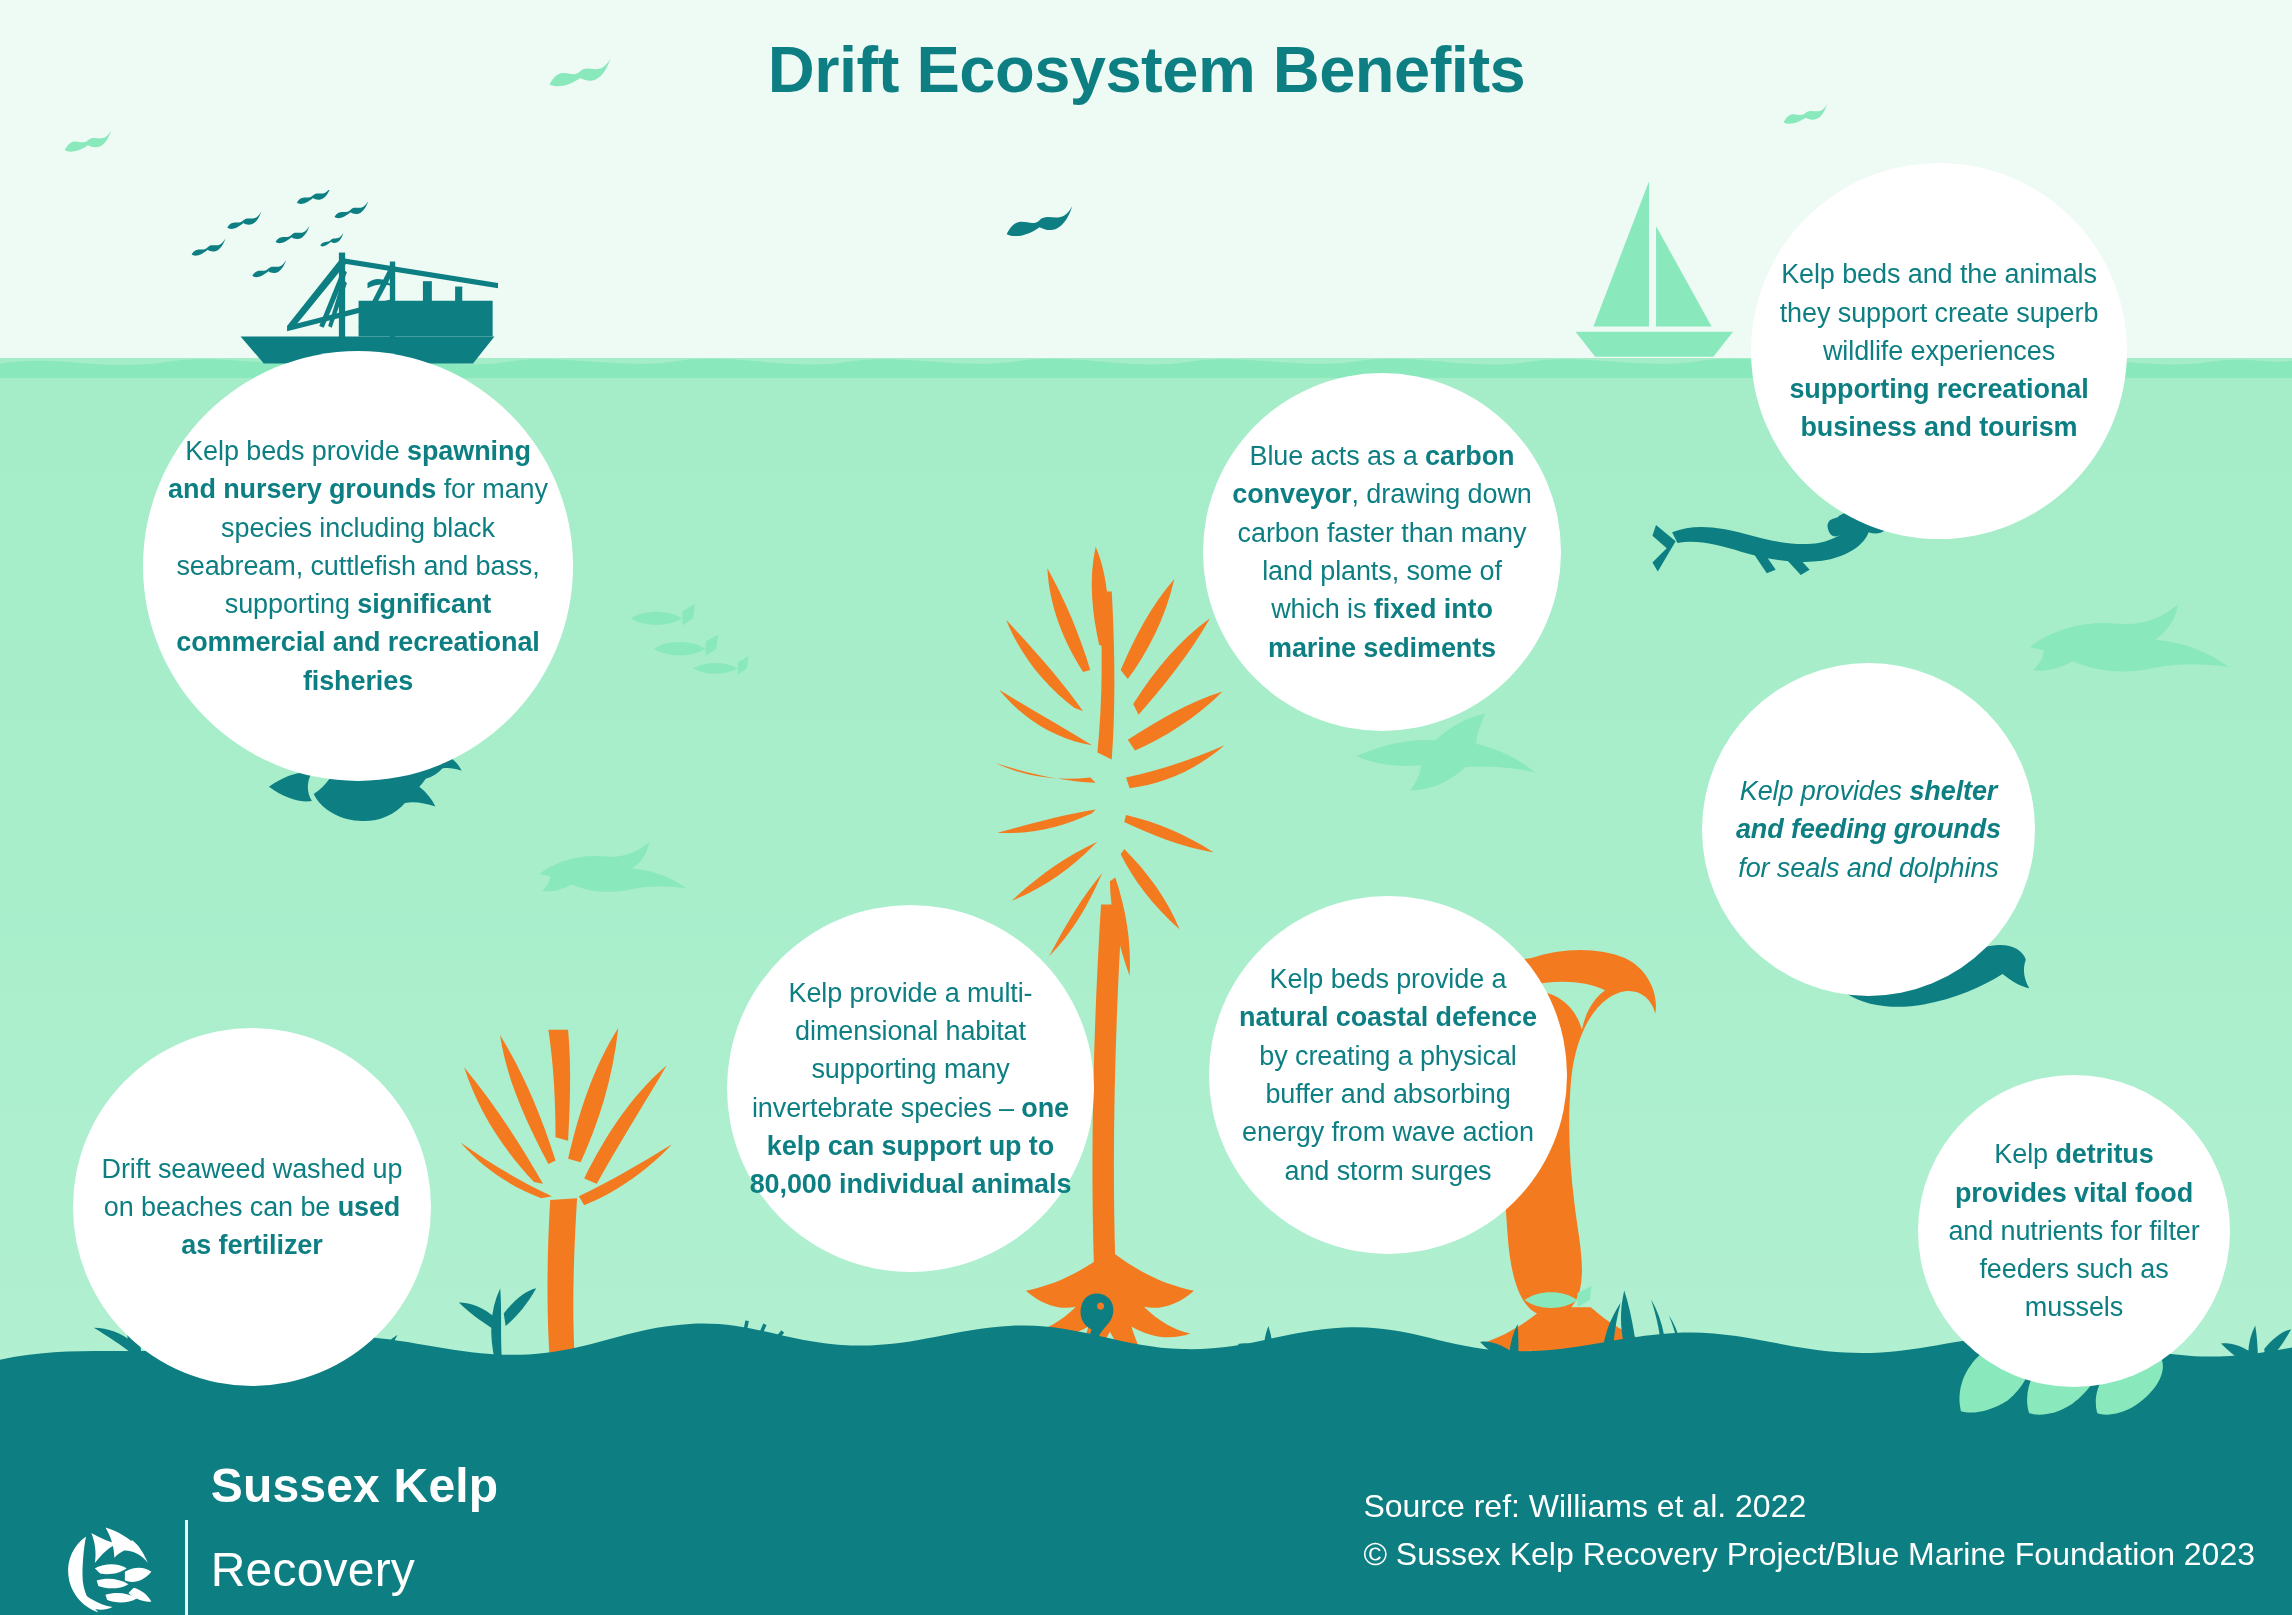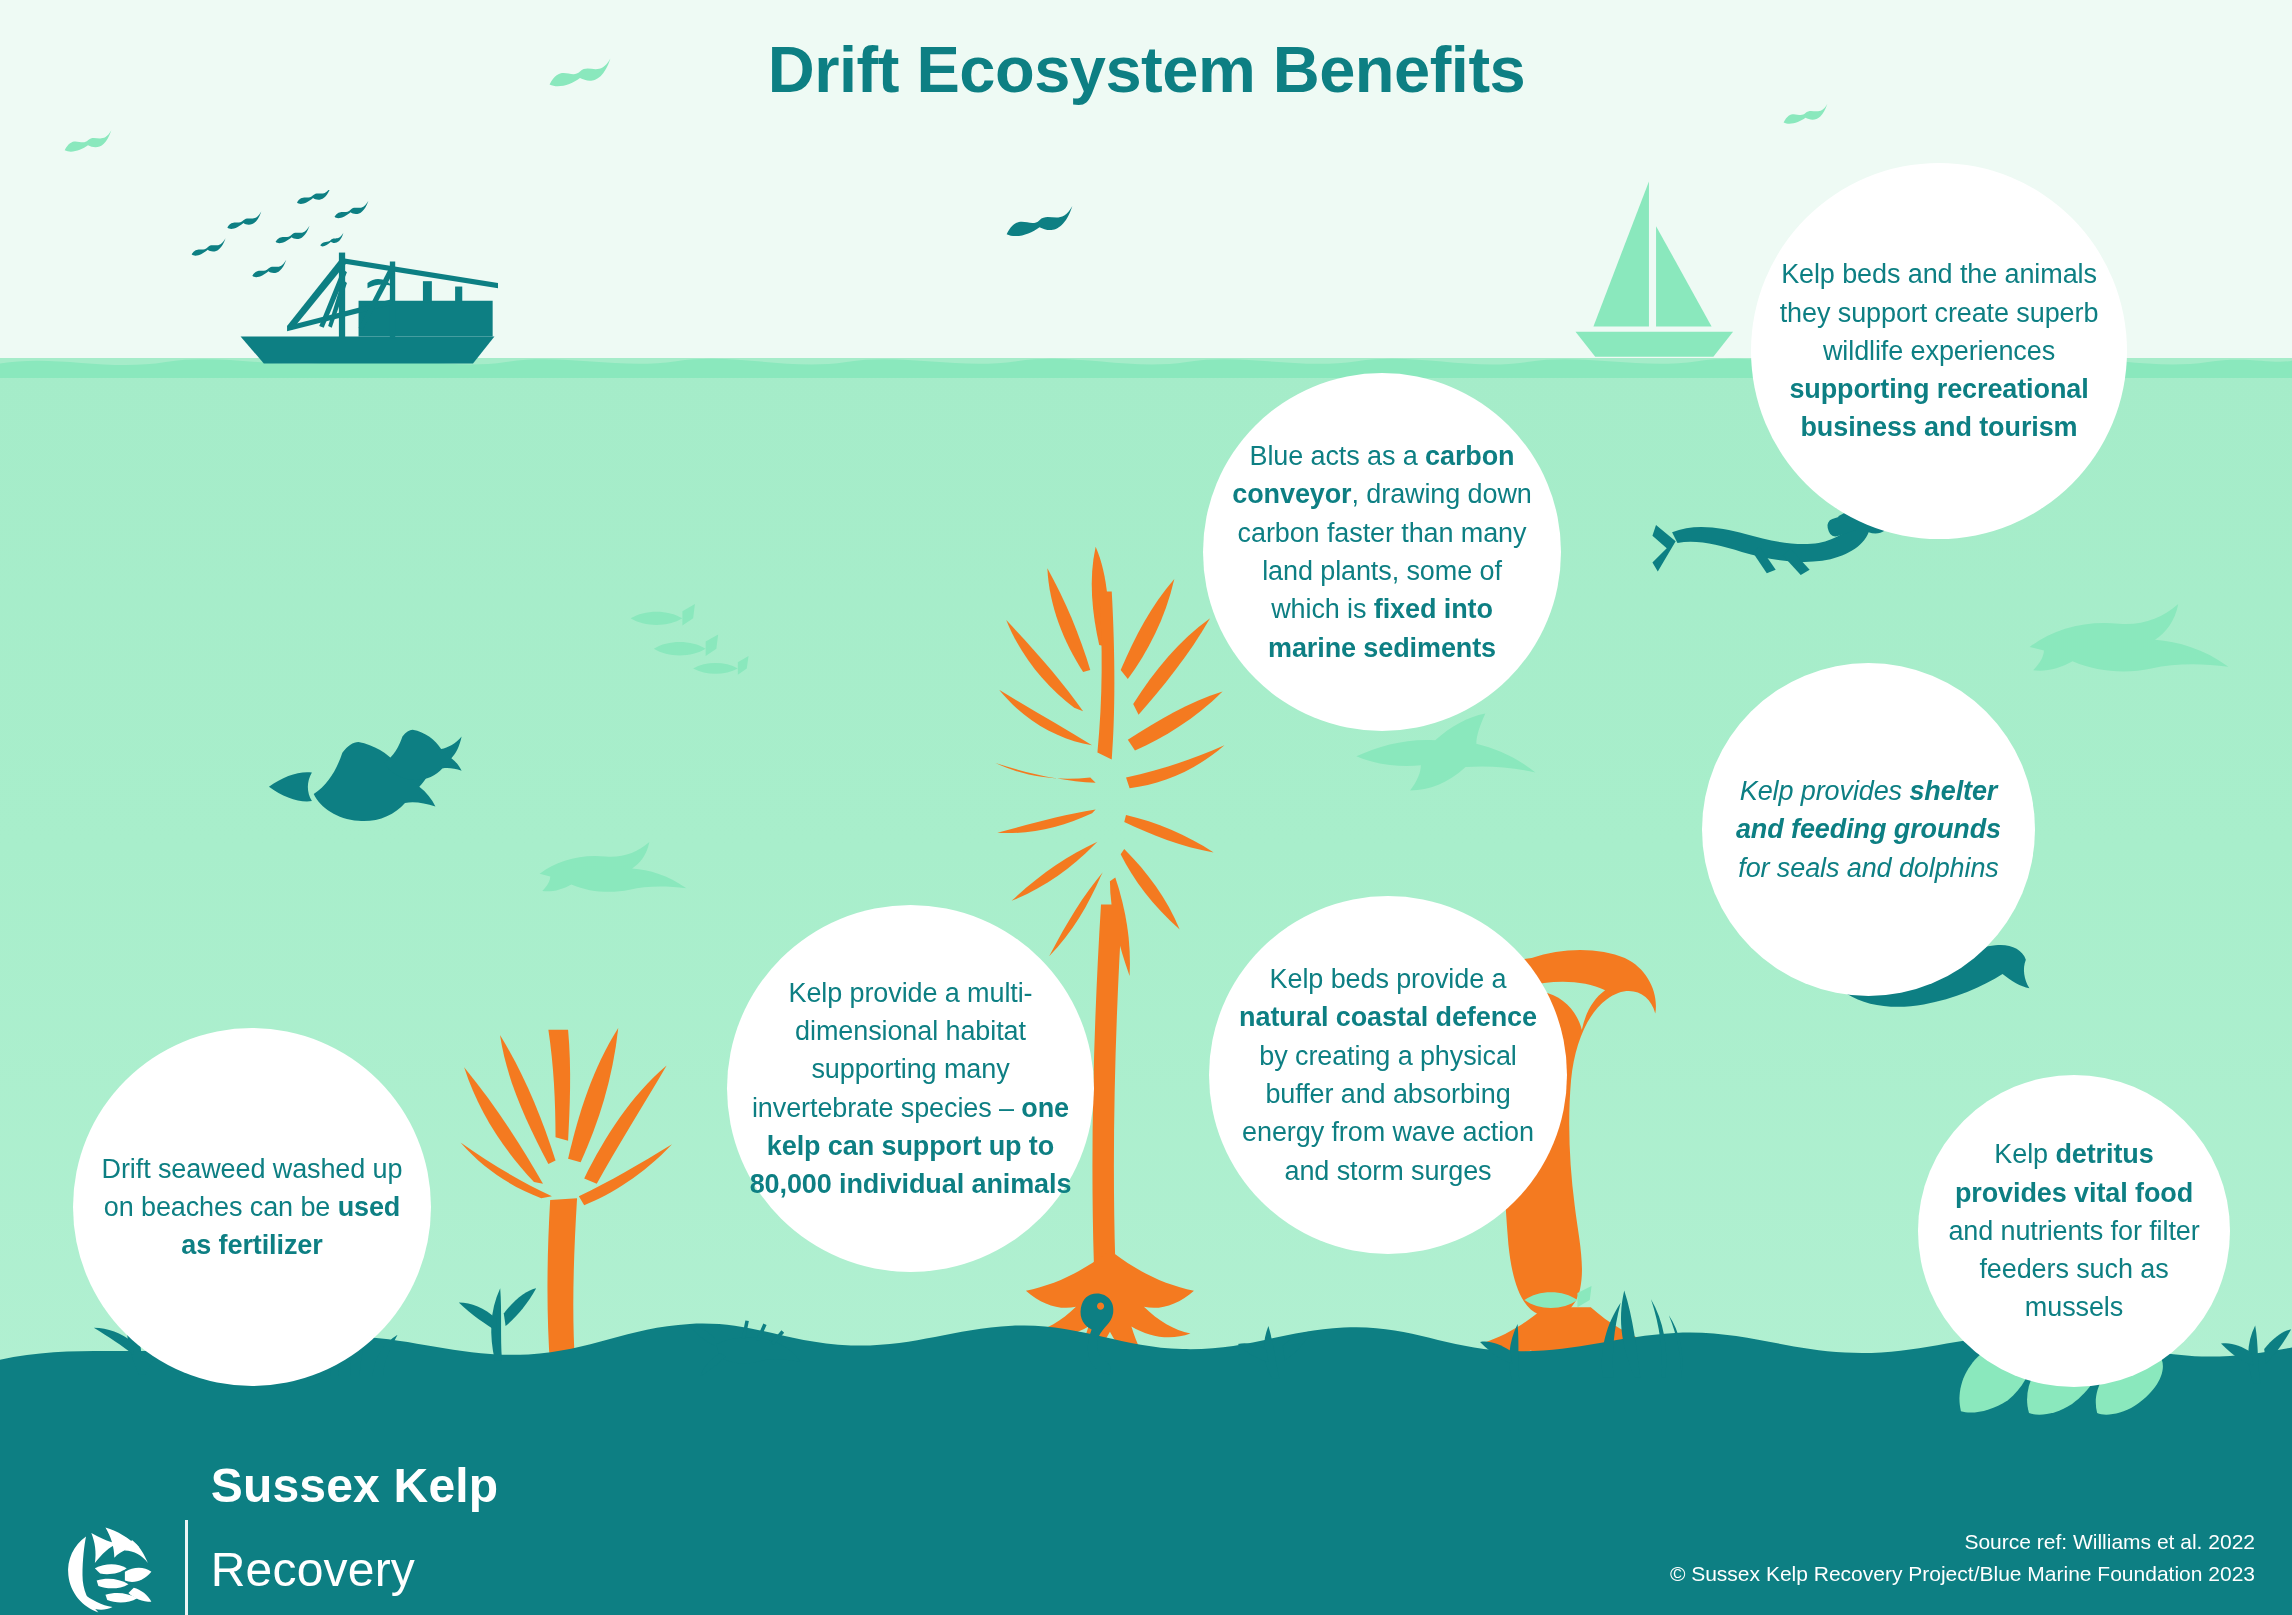--- a/index.html
+++ b/index.html
@@ -50,23 +50,23 @@
     width: 2.7px; height: 100px; background: #ffffff; opacity: .92;
   }
   .logo-text {
     color: #ffffff; line-height: 1.16; font-size: 48px;
     letter-spacing: 0.2px;
   }
   .logo-text .l1 { font-weight: bold; }
   .logo-text .l2, .logo-text .l3 { font-weight: normal; margin-top: 28px; }
 
   .credits {
-    position: absolute; right: 38px; bottom: 27px;
-    text-align: right; color: #ffffff;
-    font-size: 21px; line-height: 1.5;
+    position: absolute; right: 38px; bottom: 38px;
+    color: #ffffff;
+    font-size: 32px; line-height: 1.5;
   }
 
   
   .title {
     position: absolute; left: 0; top: 32px; width: 2293px;
     text-align: center;
     color: #0d7f83;
     font-size: 65px; font-weight: bold; letter-spacing: -0.5px;
   }
 
@@ -369,20 +369,23 @@
       <path d="M38,82 C32,60 34,38 44,18 C46,40 44,62 46,82 Z"></path>
       <path d="M36,48 C24,40 12,36 2,38 C16,52 28,60 38,62 Z"></path>
     </g>
   </svg>
   <svg class="art" style="left:1522px;top:1286px;width:72px;height:30px" viewBox="0 0 80 34">
     <g class="mint">
       <path d="M2,16 C18,4 46,4 62,16 C46,28 18,28 2,16 Z M62,8 L78,0 L76,16 L62,24 Z"></path>
     </g>
   </svg>
 
+  <div class="bubble" id="b-spawning">
+    <p><span>Kelp beds provide </span><b>spawning and nursery grounds</b><span> for many species including black seabream, cuttlefish and bass, supporting </span><b>significant commercial and recreational fisheries</b></p>
+  </div>
   <div class="bubble" id="b-carbon">
     <p><span>Blue acts as a </span><b>carbon conveyor</b><span>, drawing down carbon faster than many land plants, some of which is </span><b>fixed into marine sediments</b></p>
   </div>
   <div class="bubble" id="b-tourism">
     <p><span>Kelp beds and the animals they support create superb wildlife experiences </span><b>supporting recreational business and tourism</b></p>
   </div>
   <div class="bubble" id="b-shelter">
     <p><span>Kelp provides </span><b>shelter and feeding grounds</b><span> for seals and dolphins</span></p>
   </div>
   <div class="bubble" id="b-drift">

